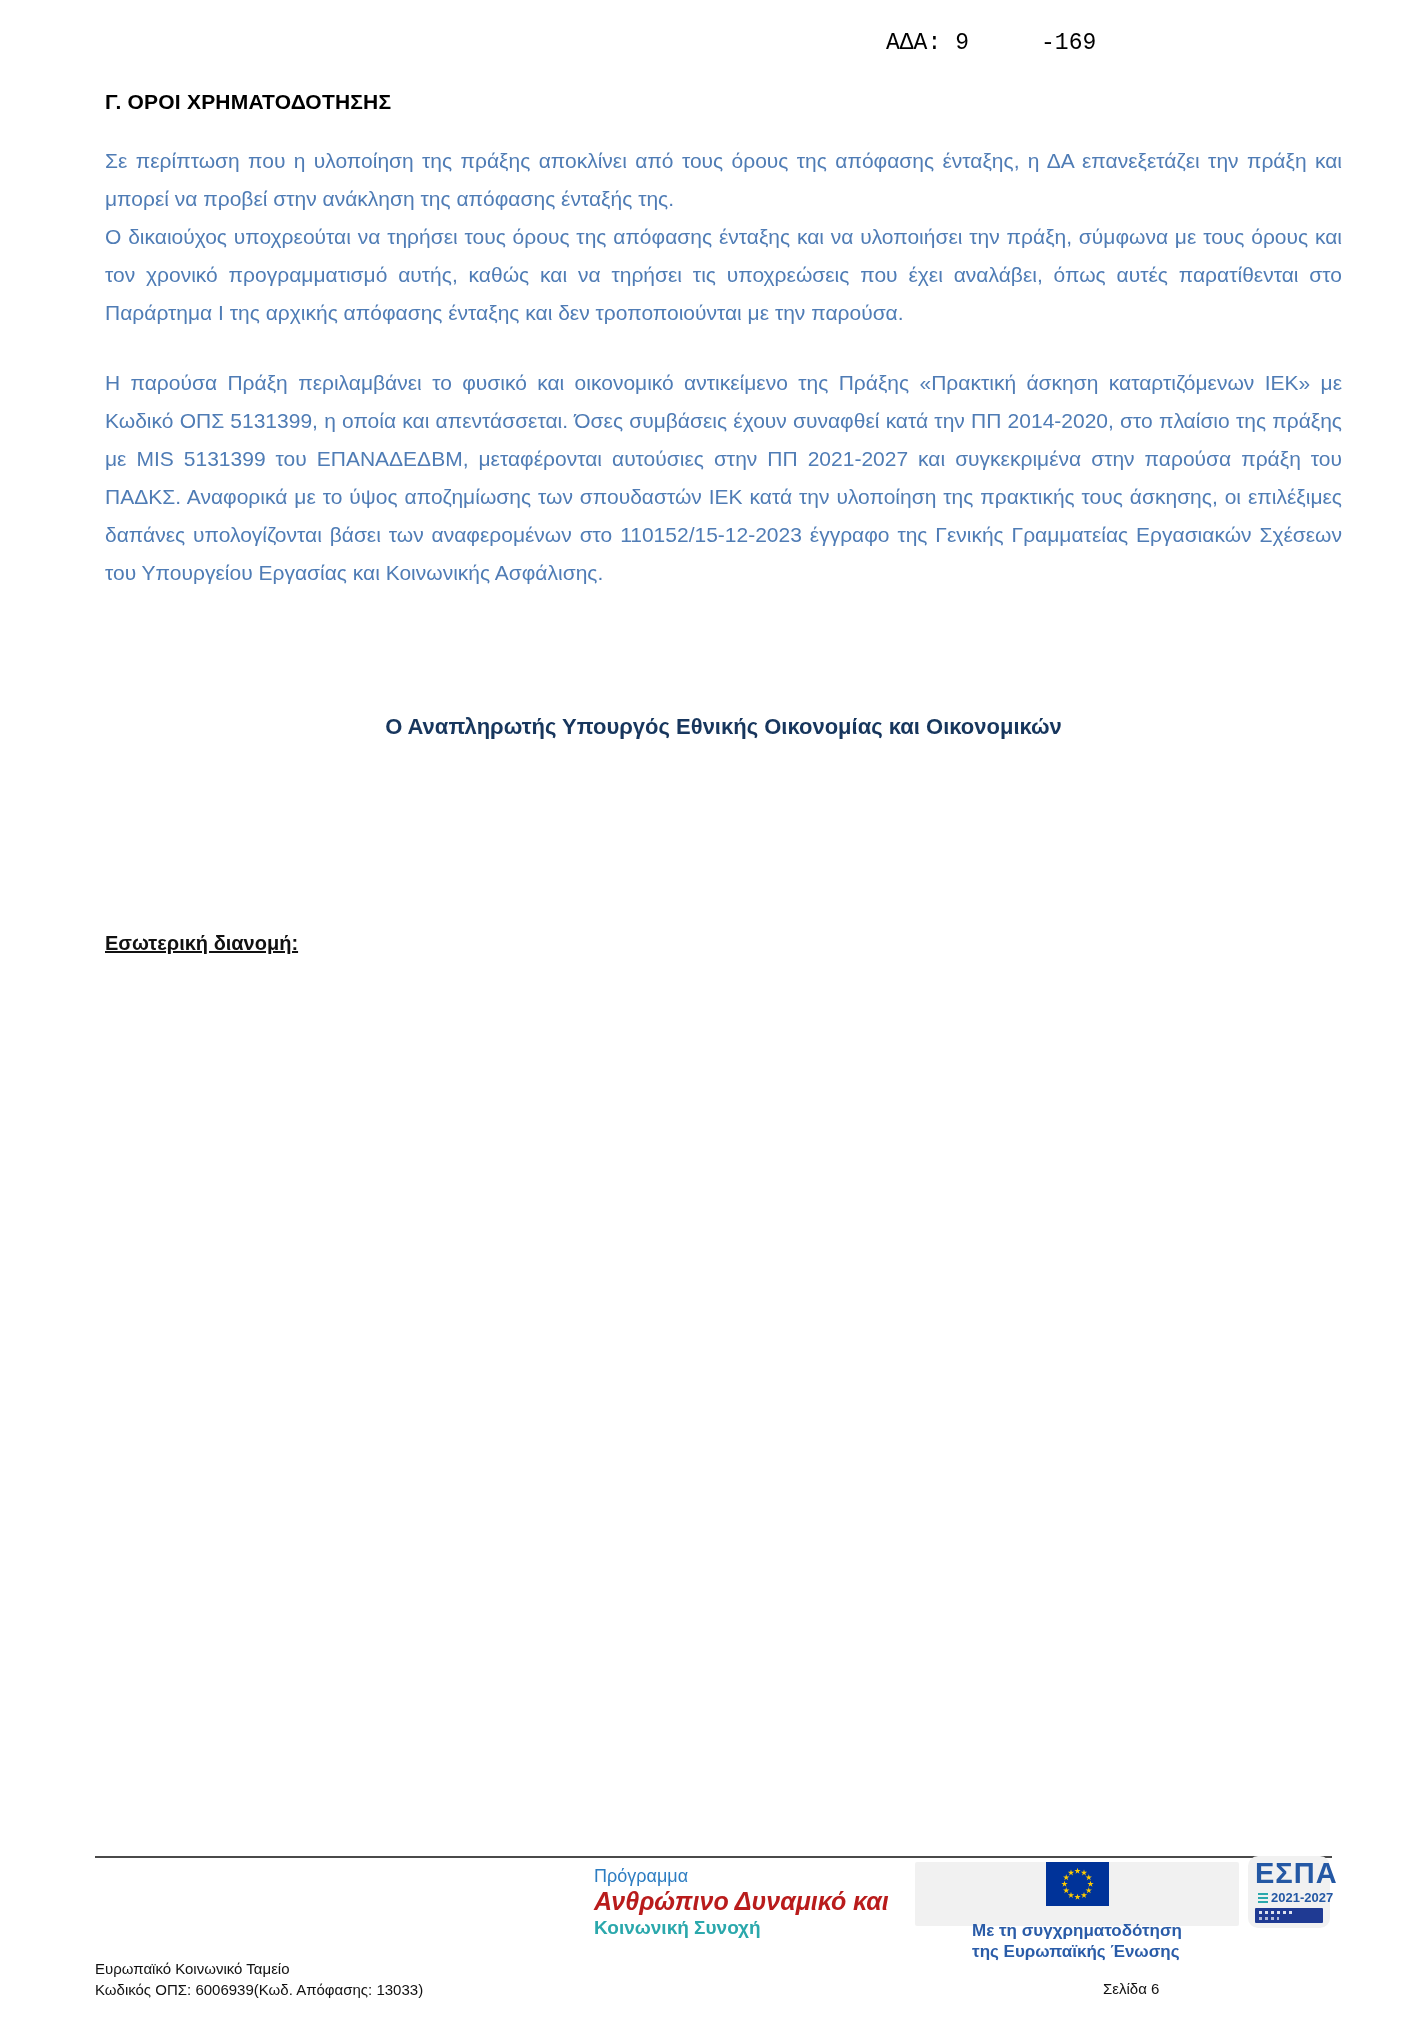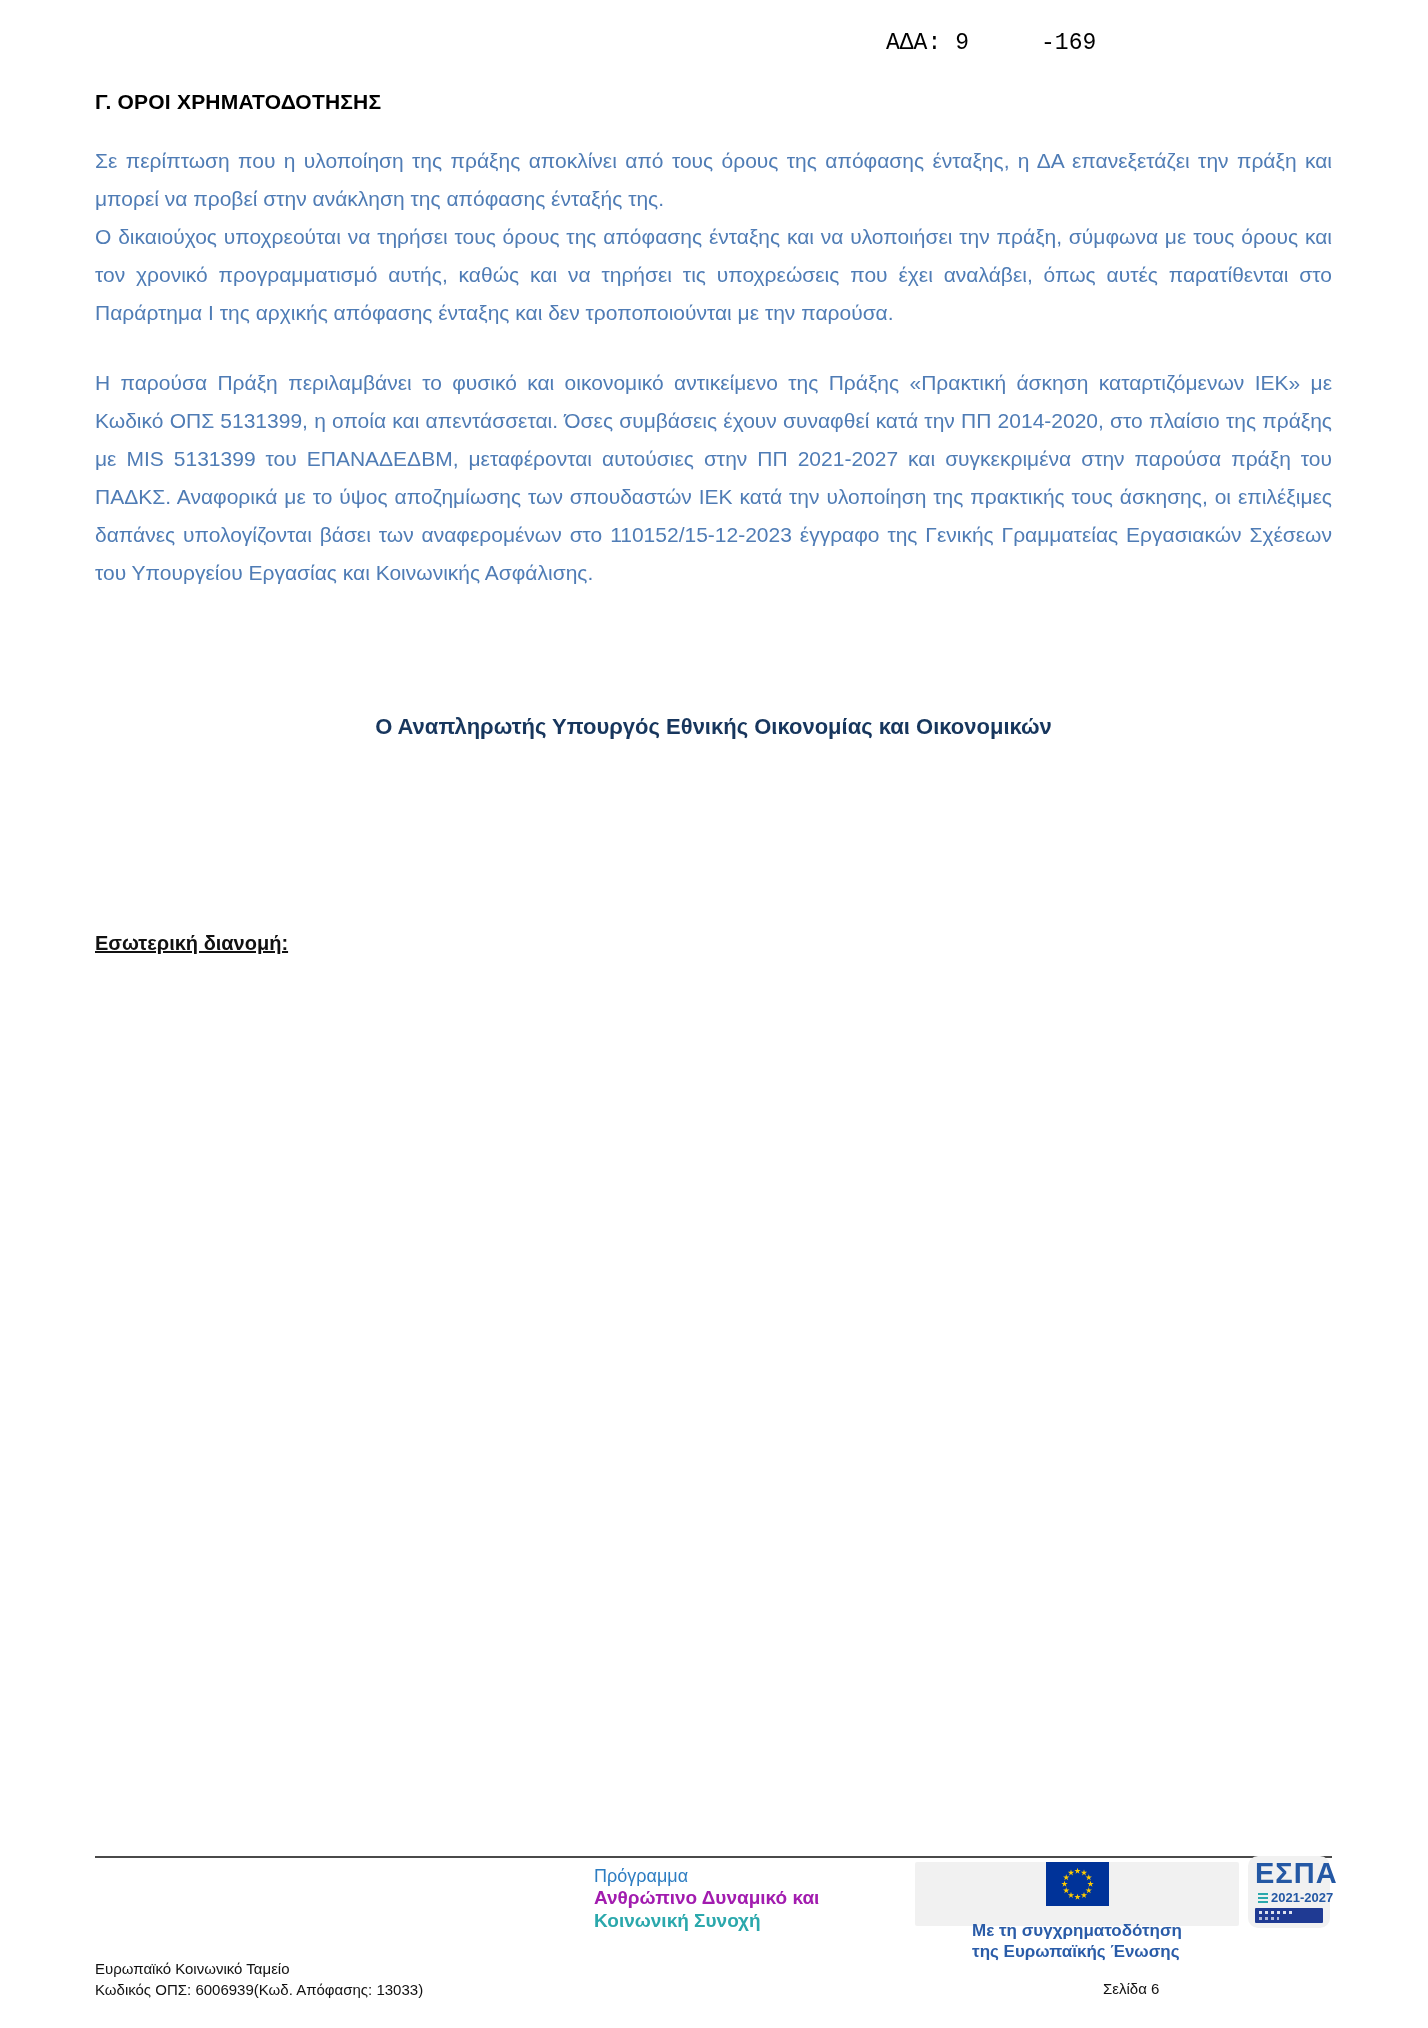--- a/index.html
+++ b/index.html
@@ -25,21 +25,21 @@
   
   .ada{
     position:absolute;left:886px;top:30px;
     font-family:Liberation Mono, monospace;
     font-size:23px;color:#000;white-space:nowrap;
   }
   .ada .v1{margin-left:14px;}
   .ada .v2{margin-left:72px;}
 
   
-  .content{position:absolute;left:95px;top:90px;width:1237px;}
+  .content{position:absolute;left:105px;top:90px;width:1237px;}
   .heading{
     font-size:21px;font-weight:bold;color:#000;
     margin:0 0 28px 0;letter-spacing:.2px;
   }
   .para{
     font-size:21px;line-height:38px;
     color:var(--body-text);
     text-align:justify;
     margin:0;
   }
@@ -71,21 +71,21 @@
   
   .footer-line{
     position:absolute;left:95px;top:1856px;width:1237px;
     border-top:2px solid #4a4a4a;height:0;
   }
   .program-logo{
     position:absolute;left:594px;top:1866px;
     line-height:1.18;white-space:nowrap;
   }
   .program-logo .pl1{font-size:18px;color:#2d7dc2;}
-  .program-logo .pl2{font-size:19px;font-weight:bold;color:#a21caf;}
+  .program-logo .pl2{font-size:25px;font-weight:bold;color:#b91c1c;font-style:italic;}
   .program-logo .pl3{font-size:19px;font-weight:bold;color:var(--accent-teal);}
 
   .eu-box{
     position:absolute;left:915px;top:1862px;
     width:324px;height:64px;
     background:#f1f1f1;border-radius:2px;
     display:flex;align-items:center;gap:14px;
     padding:0 12px;
     flex-direction:column;
   }

